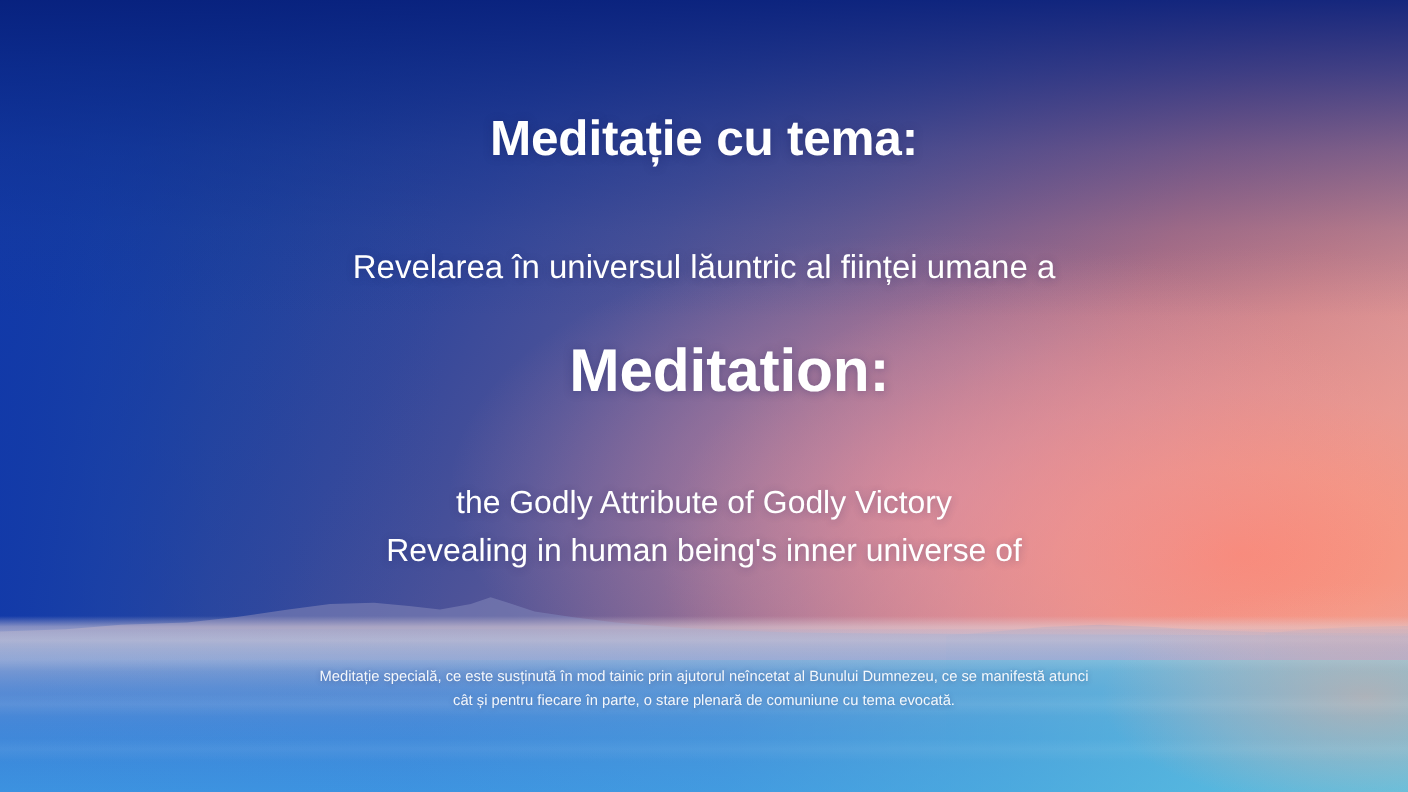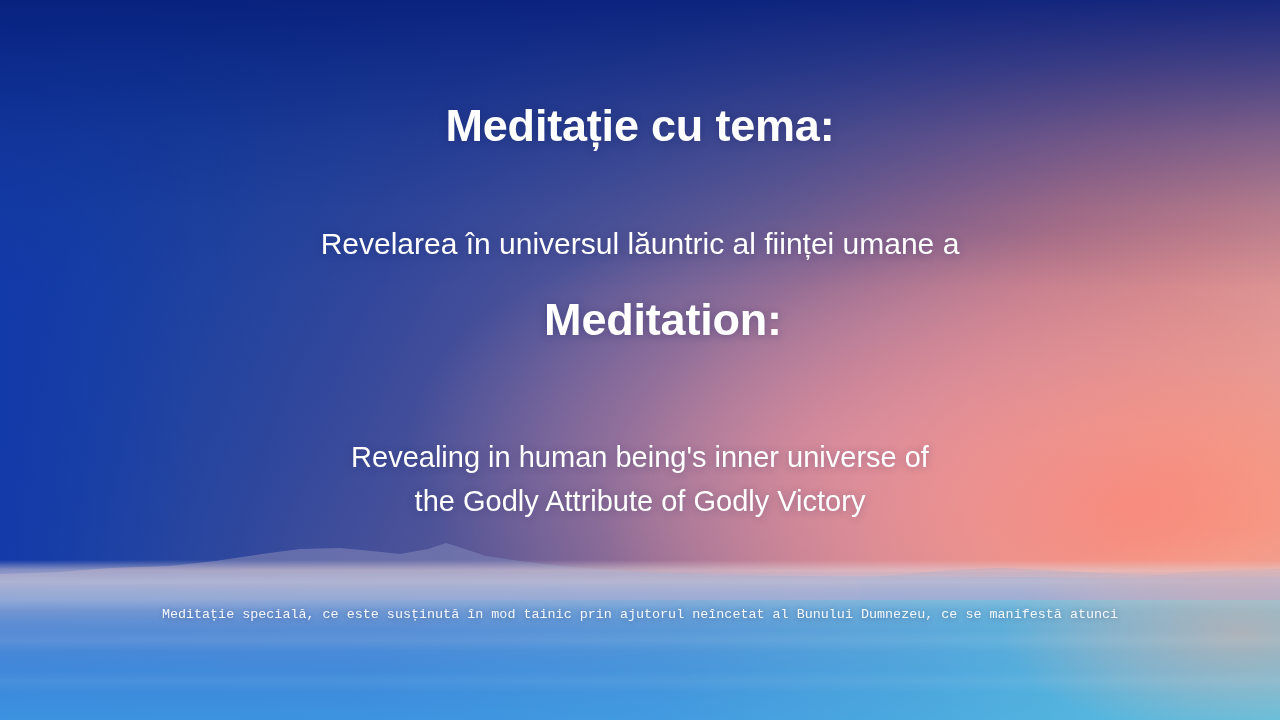--- a/index.html
+++ b/index.html
@@ -175,34 +175,34 @@
   .t-sub {
     position: absolute;
     left: 0; right: 0;
     font-weight: 400;
     text-shadow: 0 1px 8px rgba(30,34,92,0.30);
     margin-top: 48px;
   }
 
   #ro-title   { top: 100px; font-size: 45px; line-height: 52px; }
   #ro-sub     { top: 176px; font-size: 30px; line-height: 40px; }
-  #en-title   { top: 294px; font-size: 45px; line-height: 52px; padding-left: 46px; }
+  #en-title   { top: 310px; font-size: 55px; line-height: 52px; padding-left: 46px; }
   #en-sub     { top: 387px; font-size: 29px; line-height: 44px; }
 
   #footnote {
     position: absolute;
     left: 0; right: 0;
     top: 604px;
     font-size: 13.4px;
     line-height: 21.5px;
     font-weight: 400;
     color: rgba(255,255,255,0.93);
     text-shadow: 0 1px 5px rgba(40,60,120,0.40);
   }
-  .fn-line { display: block; white-space: pre; font-family: Liberation Mono, monospace; }
+  .fn-line { display: block; white-space: pre; }
 </style>
 </head>
 <body>
 
 <div id="stage">
 
   <div class="bg-layer" id="bg-base"></div>
   <div class="bg-layer" id="bg-glow-warm"></div>
   <div class="bg-layer" id="bg-glow-pink"></div>
   <div class="bg-layer" id="bg-left-blue"></div>
@@ -235,22 +235,23 @@
 
     <div class="t-title" id="ro-title">Meditație cu tema:</div>
 
     <div class="t-sub" id="ro-sub">
       <div>Revelarea în universul lăuntric al ființei umane a</div>
     </div>
 
     <div class="t-title" id="en-title">Meditation:</div>
 
     <div class="t-sub" id="en-sub">
+      <div>the Godly Attribute of Godly Victory</div>
       <div>Revealing in human being's inner universe of</div>
-      <div>the Godly Attribute of Godly Victory</div>
     </div>
 
     <div id="footnote">
       <span class="fn-line">Meditație specială, ce este susținută în mod tainic prin ajutorul neîncetat al Bunului Dumnezeu, ce se manifestă atunci</span>
+      <span class="fn-line">cât și pentru fiecare în parte, o stare plenară de comuniune cu tema evocată.</span>
     </div>
 
   </div>
 </div>
 
 </body></html>

